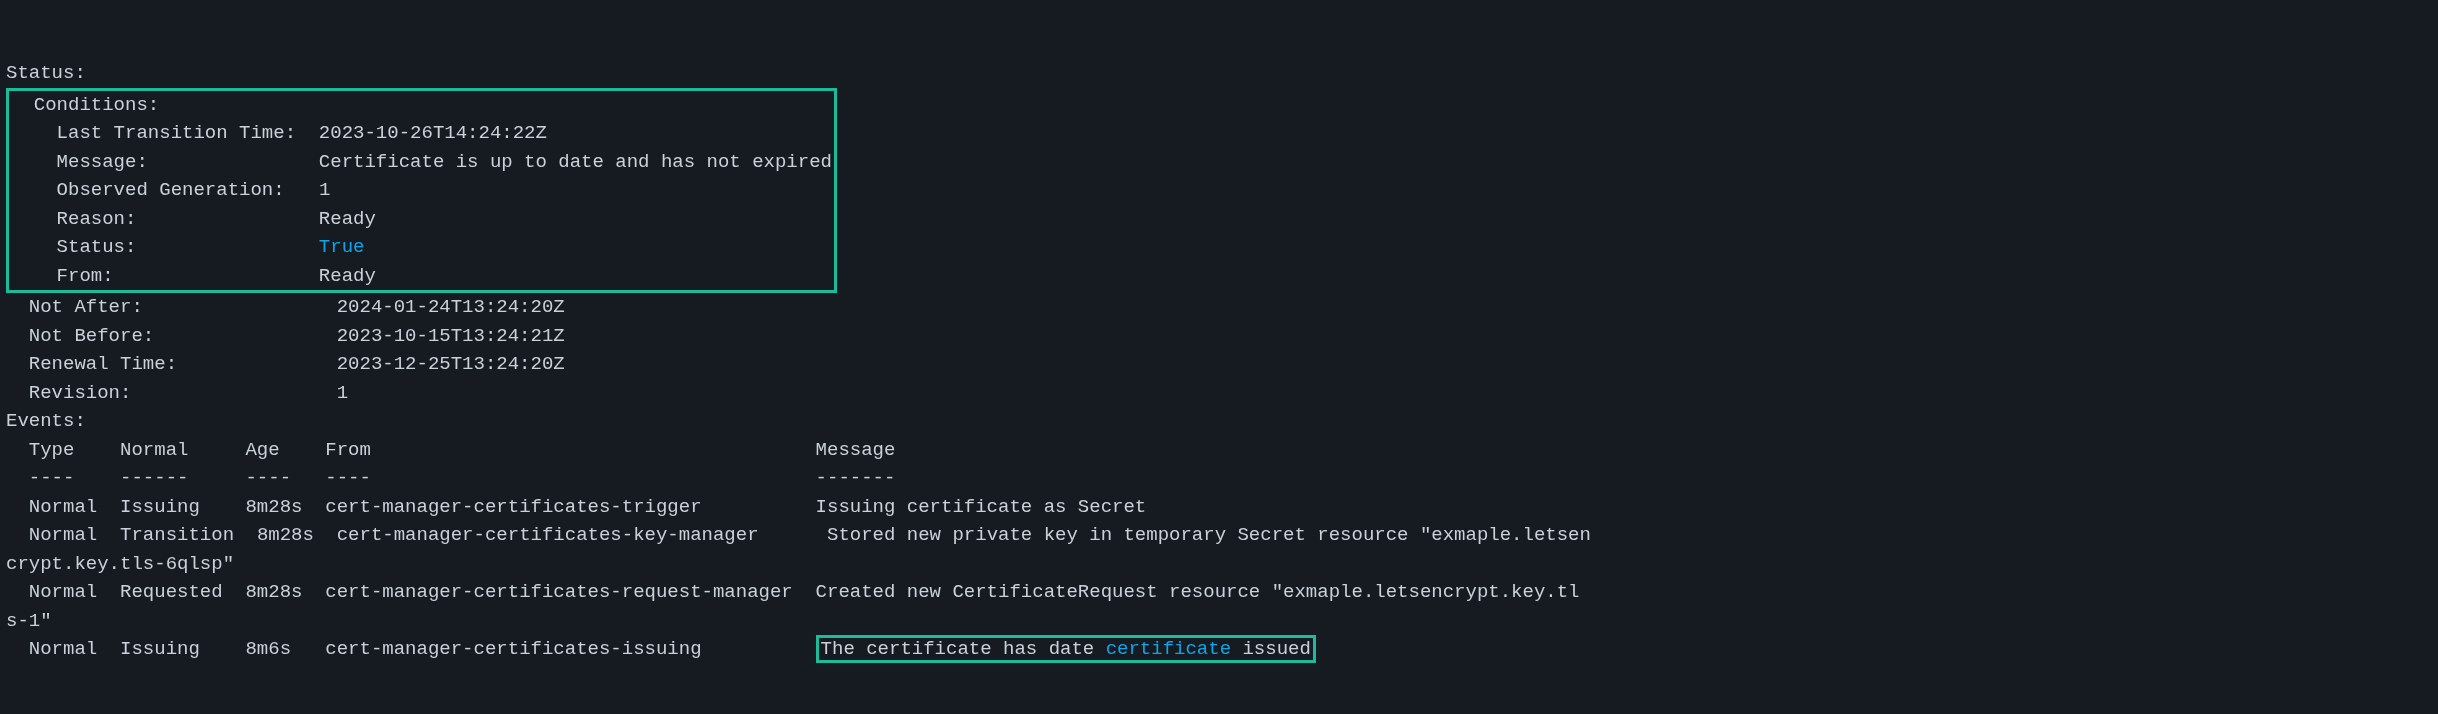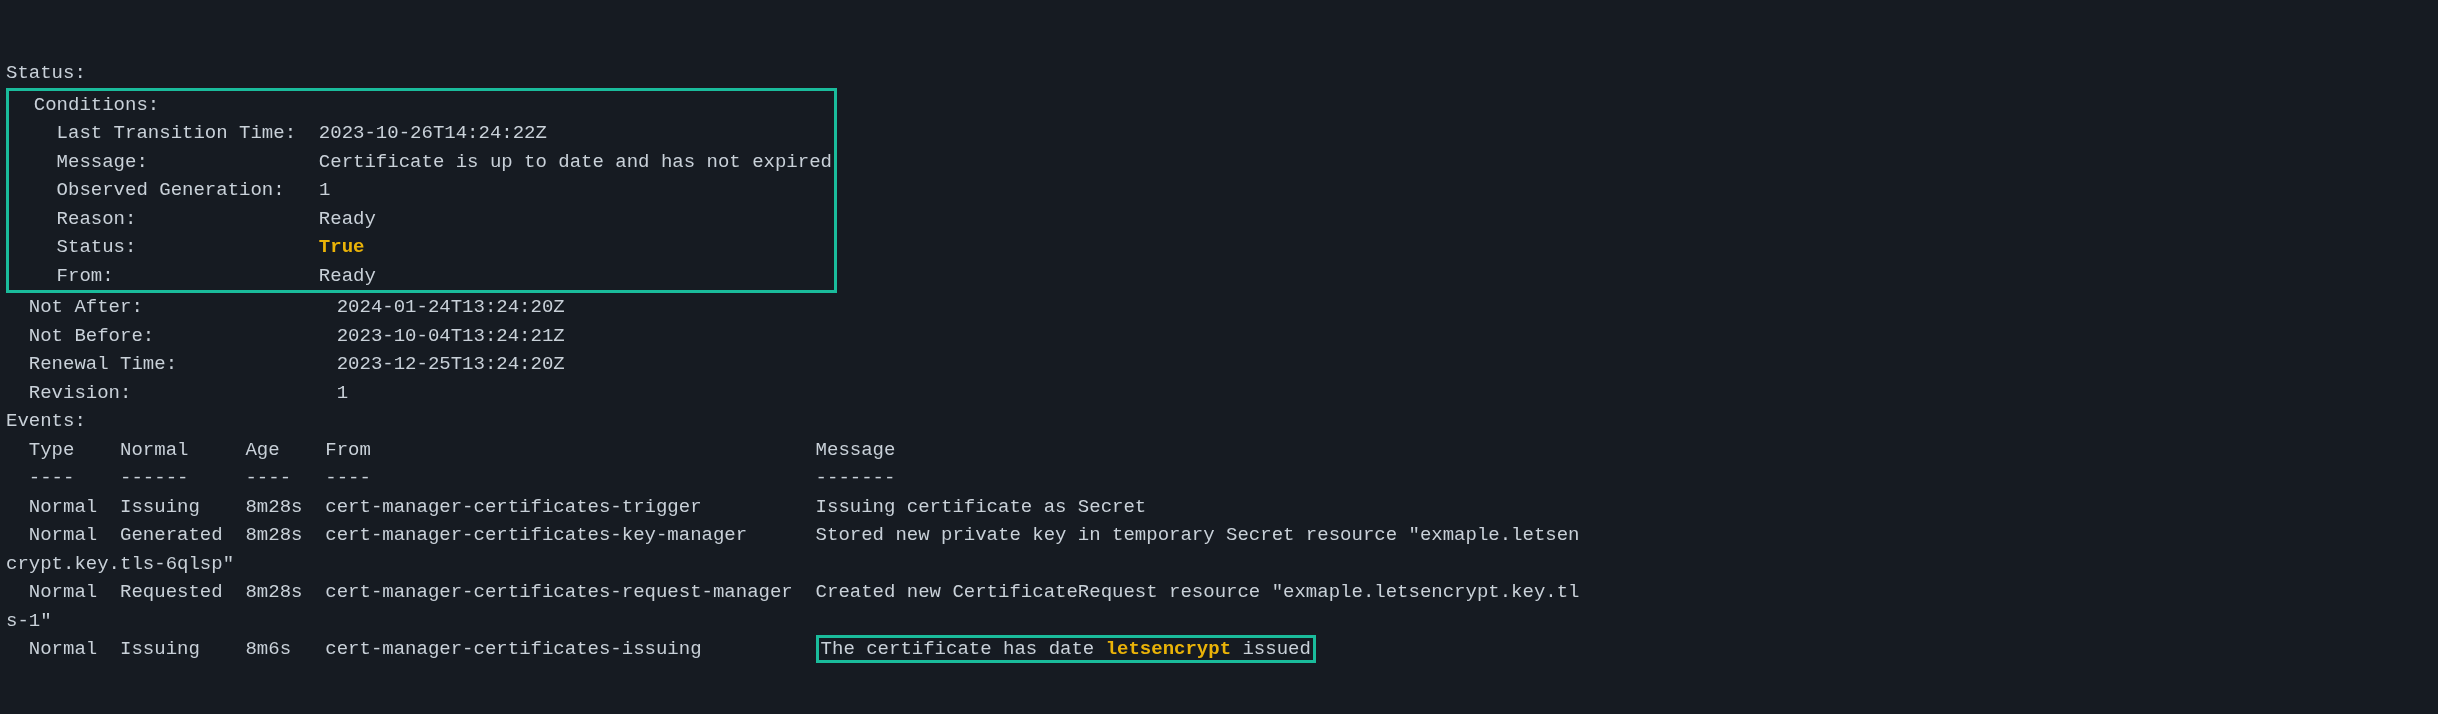--- a/index.html
+++ b/index.html
@@ -5,21 +5,21 @@
     * { margin: 0; padding: 0; box-sizing: border-box; }
     body {
       background: #161b22;
       color: #c9d1d9;
       font-family: 'Consolas', 'Monaco', 'Courier New', monospace;
       font-size: 19px;
       line-height: 1.5;
       white-space: pre;
       padding: 2px 6px;
     }
-    .green { color: #eab308; font-weight: bold; }
+    .green { color: #0ea5e9; }
     .highlight-box {
       border: 3px solid #1abc9c;
       display: inline-block;
       padding: 0 2px;
     }
     .highlight-box-inline {
       border: 3px solid #1abc9c;
       display: inline;
       padding: 0 2px;
     }
@@ -29,25 +29,25 @@
 
 <span>Status:</span>
 <span class="highlight-box"><span>  Conditions:</span>
 <span>    Last Transition Time:</span>  <span>2023-10-26T14:24:22Z</span>
 <span>    Message:</span>               <span>Certificate is up to date and has not expired</span>
 <span>    Observed Generation:</span>   <span>1</span>
 <span>    Reason:</span>                <span>Ready</span>
 <span>    Status:</span>                <span class="green">True</span>
 <span>    From:</span>                  <span>Ready</span></span>
 <span>  Not After:</span>                 <span>2024-01-24T13:24:20Z</span>
-<span>  Not Before:</span>                <span>2023-10-04T13:24:21Z</span>
+<span>  Not Before:</span>                <span>2023-10-15T13:24:21Z</span>
 <span>  Renewal Time:</span>              <span>2023-12-25T13:24:20Z</span>
 <span>  Revision:</span>                  <span>1</span>
 <span>Events:</span>
 <span>  Type</span>    <span>Normal</span>     <span>Age</span>    <span>From</span>                                       <span>Message</span>
 <span>  ----</span>    <span>------</span>     <span>----</span>   <span>----</span>                                       <span>-------</span>
 <span>  Normal</span>  <span>Issuing</span>    <span>8m28s</span>  <span>cert-manager-certificates-trigger</span>          <span>Issuing certificate as Secret</span>
-<span>  Normal</span>  <span>Generated</span>  <span>8m28s</span>  <span>cert-manager-certificates-key-manager</span>      <span>Stored new private key in temporary Secret resource "exmaple.letsen</span>
+<span>  Normal</span>  <span>Transition</span>  <span>8m28s</span>  <span>cert-manager-certificates-key-manager</span>      <span>Stored new private key in temporary Secret resource "exmaple.letsen</span>
 <span>crypt.key.tls-6qlsp"</span>
 <span>  Normal</span>  <span>Requested</span>  <span>8m28s</span>  <span>cert-manager-certificates-request-manager</span>  <span>Created new CertificateRequest resource "exmaple.letsencrypt.key.tl</span>
 <span>s-1"</span>
-<span>  Normal</span>  <span>Issuing</span>    <span>8m6s</span>   <span>cert-manager-certificates-issuing</span>          <span class="highlight-box-inline"><span>The certificate has date </span><span class="green">letsencrypt</span><span> issued</span></span>
+<span>  Normal</span>  <span>Issuing</span>    <span>8m6s</span>   <span>cert-manager-certificates-issuing</span>          <span class="highlight-box-inline"><span>The certificate has date </span><span class="green">certificate</span><span> issued</span></span>
 
 
 </body></html>

